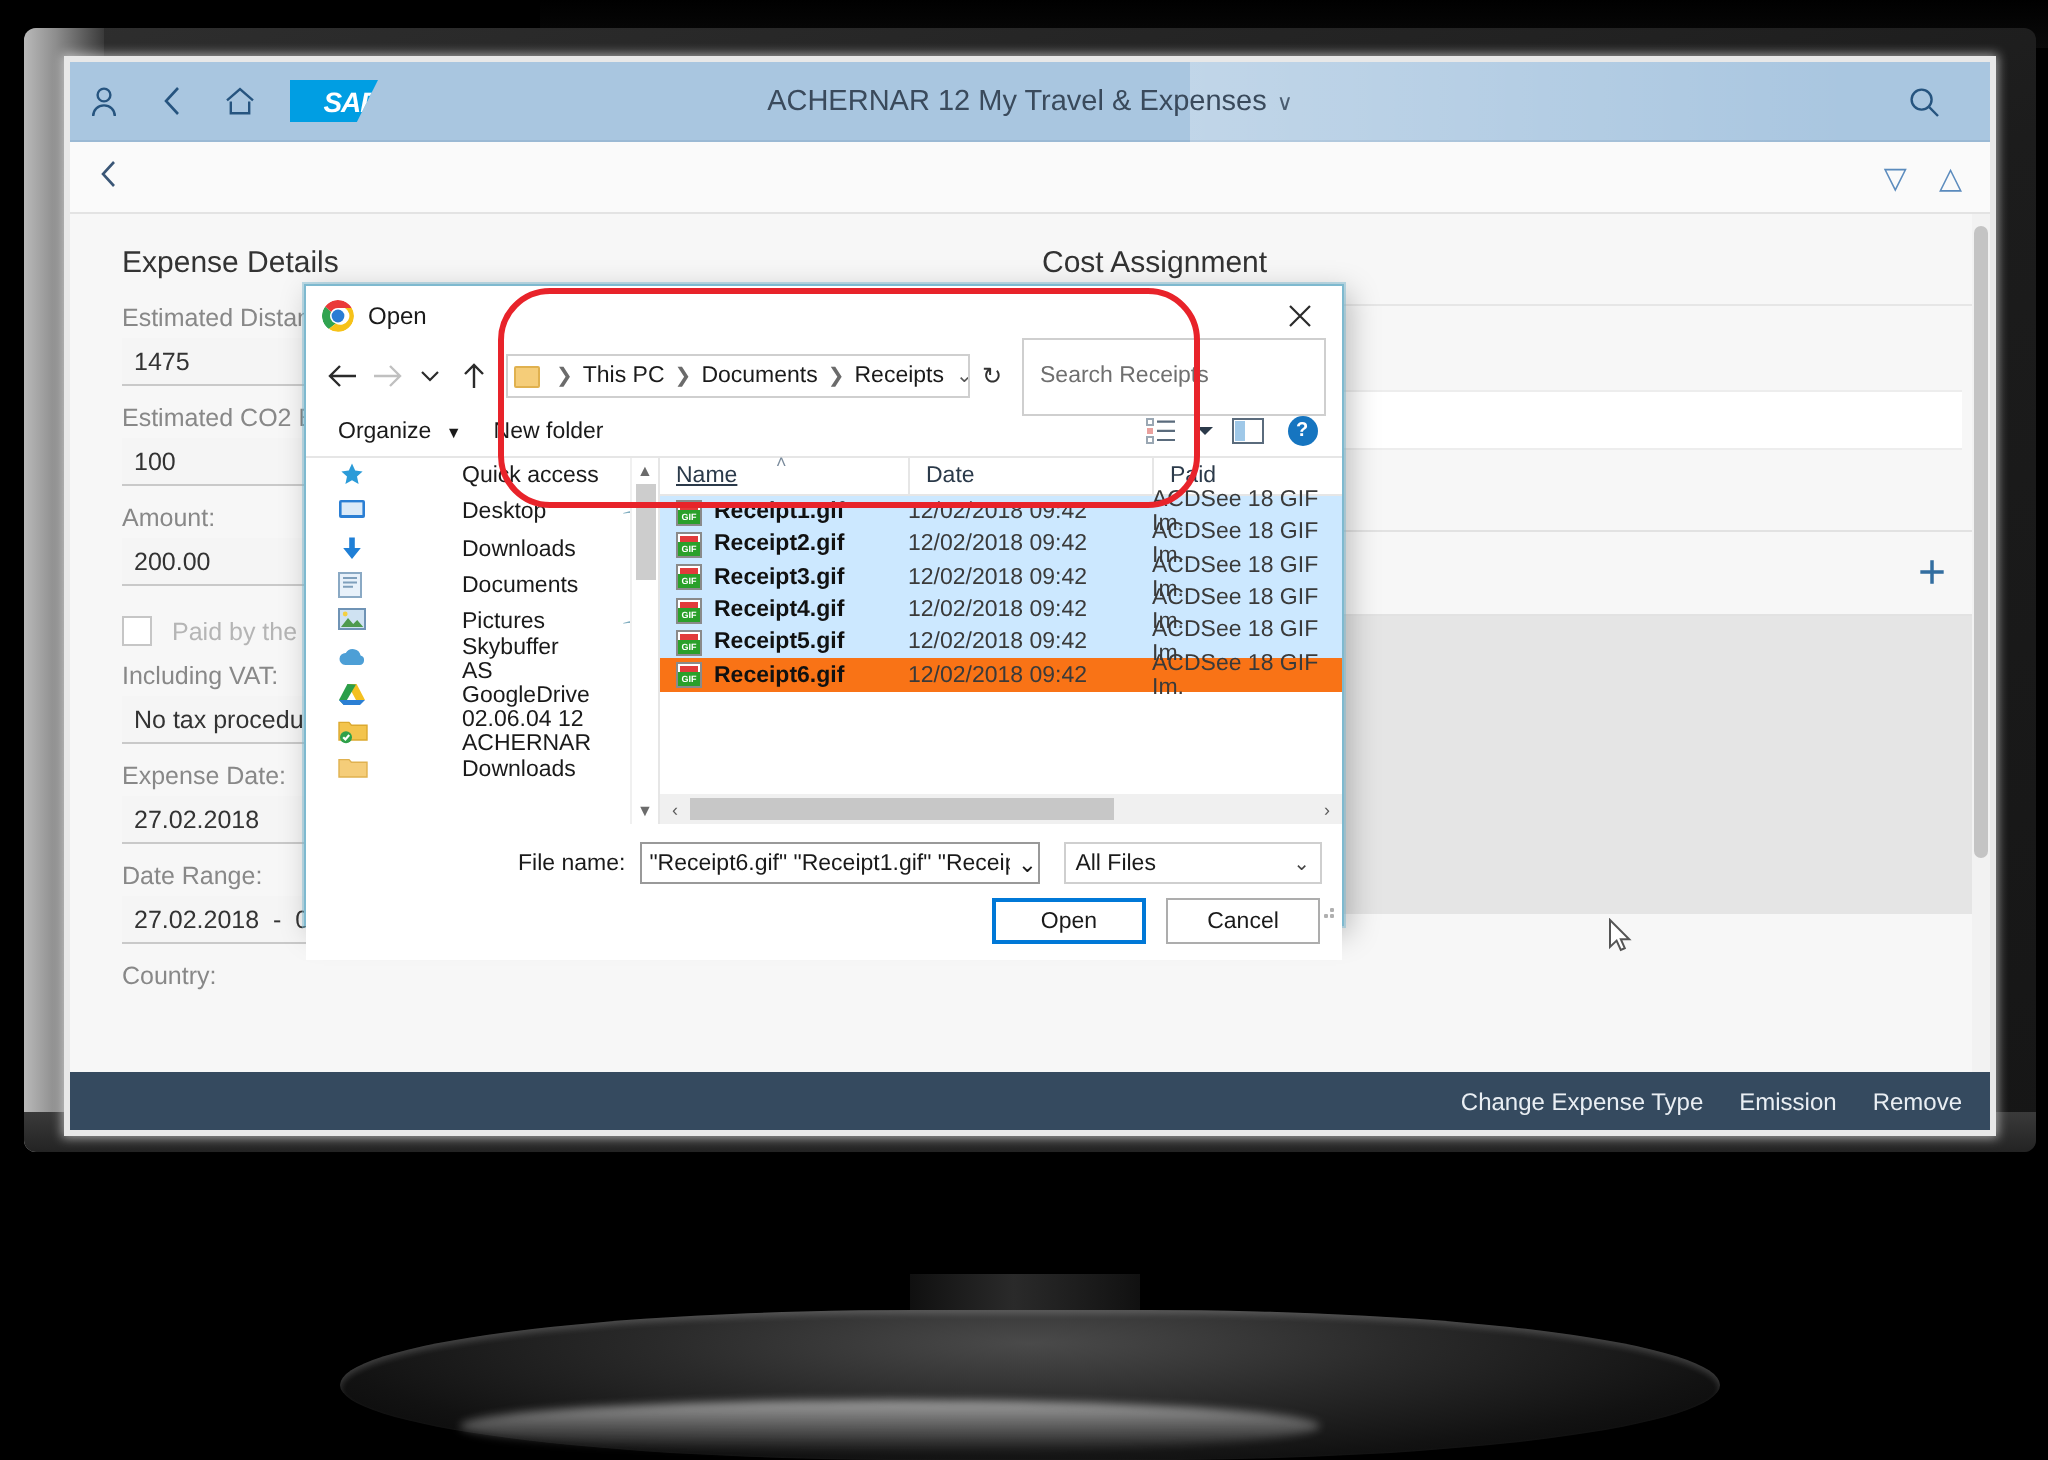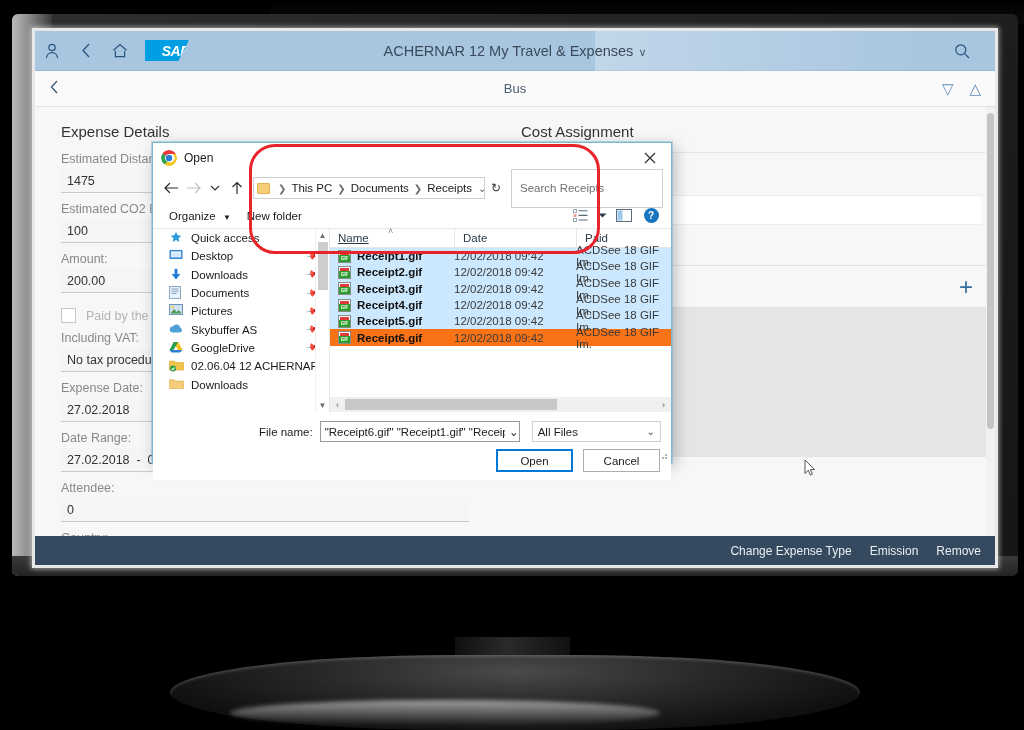--- a/index.html
+++ b/index.html
@@ -182,21 +182,21 @@
   #dlg-toolbar{ height:26px; display:flex; align-items:center; padding:0 8px; font-size:11.5px; color:#1a1a1a;
                 border-bottom:1px solid #e6e6e6;}
   .tb-item{ padding:2px 8px; cursor:pointer; }
   #tb-right{ margin-left:auto; display:flex; align-items:center; gap:3px; }
   .tb-ico{ width:24px; height:20px; display:flex; align-items:center; justify-content:center; cursor:pointer;}
   #help-ico{ width:15px; height:15px; border-radius:50%; background:#1675c0; color:#fff;
              font-size:10px; font-weight:bold; display:flex; align-items:center; justify-content:center;}
 
   #dlg-main{ display:flex; height:183px; }
   #nav-pane{ width:177px; border-right:1px solid #e6e6e6; position:relative; overflow:hidden; background:#fff;}
-  .nav-row{ display:flex; align-items:center; height:18.3px; padding-left:16px; font-size:11.5px; color:#1a1a1a; cursor:pointer;}
+  .nav-row{ display:flex; align-items:center; height:18.3px; padding-left:16px; font-size:11.5px; color:#1a1a1a; cursor:pointer;gap:40px;}
   .nav-ico{ width:16px; height:14px; margin-right:6px; flex:none; position:relative;}
   .pin{ margin-left:auto; margin-right:10px; color:#9b9b9b; font-size:10px; transform:rotate(35deg);}
   #nav-scroll{ position:absolute; right:0; top:0; bottom:0; width:14px; background:#fff; border-left:1px solid #f0f0f0;}
   #nav-scroll .arw{ height:13px; display:flex; align-items:center; justify-content:center; font-size:8px; color:#6b6b6b;}
   #nav-scroll .thumb{ position:absolute; top:13px; left:2px; width:10px; height:48px; background:#cdcdcd;}
 
   #list-pane{ flex:1; position:relative; background:#fff; }
   #list-head{ height:19px; display:flex; font-size:11.5px; color:#2b3a4a; border-bottom:1px solid #e6e6e6;
               align-items:flex-end; }
   .lh{ padding-left:8px; position:relative; height:19px; display:flex; align-items:center;}
@@ -291,21 +291,20 @@
             </svg>
       </div>
     </div>
 
     <div id="page-header">
       <div class="back">
         <svg width="9" height="14" viewBox="0 0 9 14">
               <path d="M7 1L1.5 7 7 13" fill="none" stroke="#3a5676" stroke-width="1.3"></path>
             </svg>
       </div>
-      <div id="page-title">Bus</div>
       <div class="arrows">
         <span>▽</span>
         <span>△</span>
       </div>
     </div>
 
     <div id="content-area">
       <div id="columns">
 
         <div id="col-left">
@@ -333,24 +332,20 @@
             <label>Including VAT:</label>
             <input value="No tax procedure" style="">
           </div>
           <div class="fld">
             <label>Expense Date:</label>
             <input value="27.02.2018" style="">
           </div>
           <div class="fld">
             <label>Date Range:</label>
             <input value="27.02.2018  -  09.03.2018" style="">
-          </div>
-          <div class="fld">
-            <label>Attendee:</label>
-            <input value="0" style="">
           </div>
           <div class="fld">
             <label>Country:</label>
 
           </div>
         </div>
 
         <div id="col-right">
           <div class="section-title">Cost Assignment</div>
           <div class="right-band">

